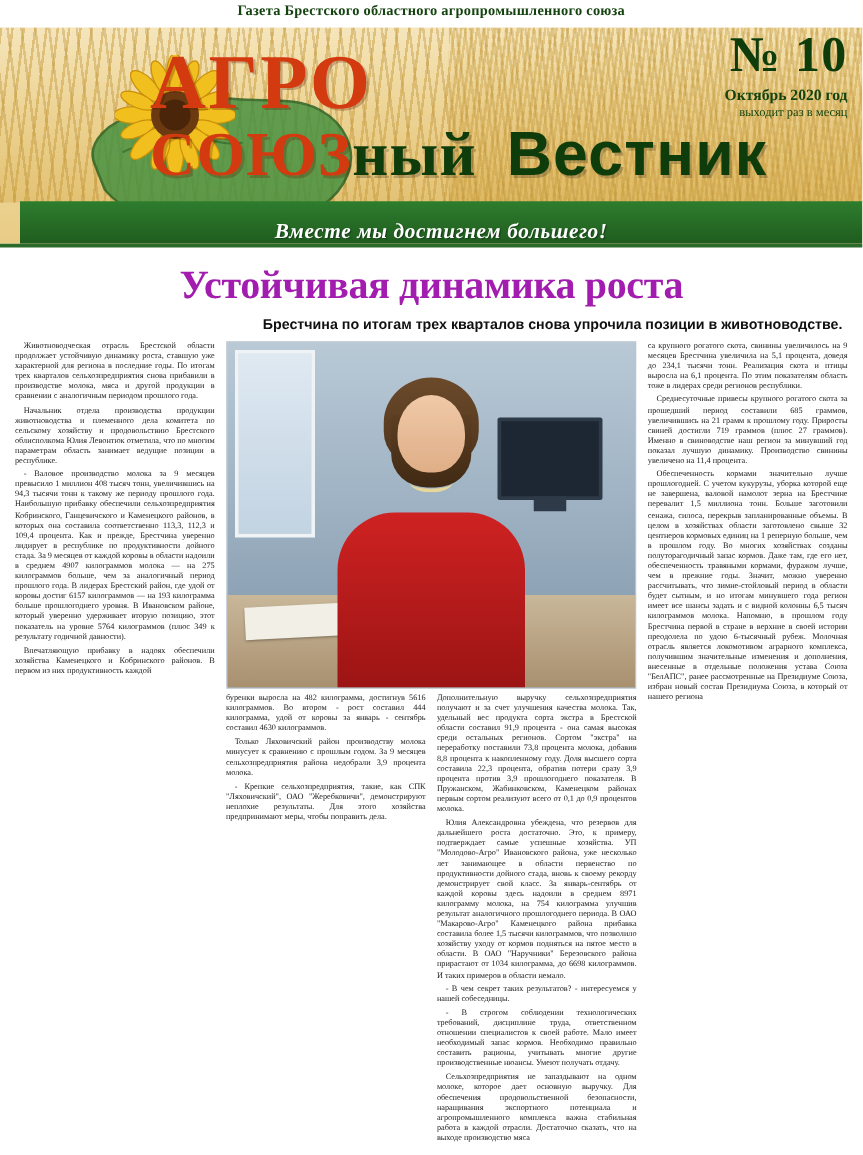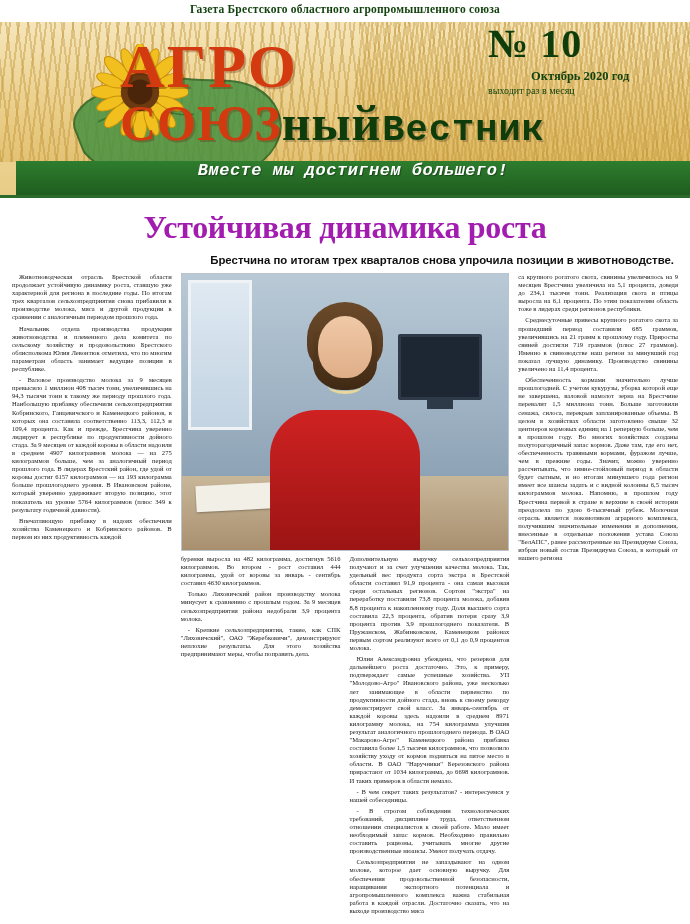--- a/index.html
+++ b/index.html
@@ -37,21 +37,21 @@
   .masthead-kicker {
     position: absolute; top: 3px; left: 0; right: 0;
     text-align: center;
     font-family: "Liberation Serif", serif;
     font-weight: bold;
     font-size: 11.5px;
     letter-spacing: .2px;
     color: #14430f;
   }
   .issue-block {
-    position: absolute; right: 12px; top: 24px; width: 190px; text-align: left;
+    position: absolute; right: 12px; top: 24px; width: 190px; text-align: right;
     z-index: 6;
   }
   .issue-no {
     font-family: "Liberation Serif", serif;
     font-weight: bold;
     font-size: 40px;
     line-height: 40px;
     color: #0e3d0b;
     letter-spacing: 1px;
   }
@@ -89,38 +89,37 @@
   }
   .logo-ny {
     font-family: "Liberation Serif", serif;
     font-weight: bold;
     font-size: 50px;
     color: #0e3d0b;
     letter-spacing: 1px;
     text-shadow: 2px 2px 0 rgba(0,0,0,.2);
   }
   .logo-vestnik {
-    font-family: Liberation Mono, monospace;
-    font-weight: bold;
-    font-size: 37px;
+    font-family: Liberation Sans, sans-serif;
+    font-weight: bold;
+    font-size: 50px;
     color: #0e3d0b;
     letter-spacing: 1px;
-    margin-left: 1px;
+    margin-left: 24px;
     text-shadow: 2px 2px 0 rgba(0,0,0,.2);
   }
   .map-belarus {
     position: absolute; left: 58px; top: 62px; width: 240px; height: 140px; z-index: 4;
     opacity: .95;
   }
   .slogan-bar {
     position: absolute; left: 16px; right: 0; bottom: 0; height: 34px;
     background: linear-gradient(180deg,#2e7d2e,#1f5c1f);
-    display: flex; align-items: flex-start; justify-content: center;
+    display: flex; align-items: flex-end; justify-content: center;
     z-index: 8;
-    font-family: Liberation Mono, monospace;
   }
   .slogan {
     color: #ffffff; font-weight: bold; font-style: italic;
     font-size: 17px; letter-spacing: .5px;
     text-shadow: 1px 1px 1px rgba(0,0,0,.35);
   }
 
   
   .headline-wrap { padding: 8px 12px 0 12px; }
   .headline {

